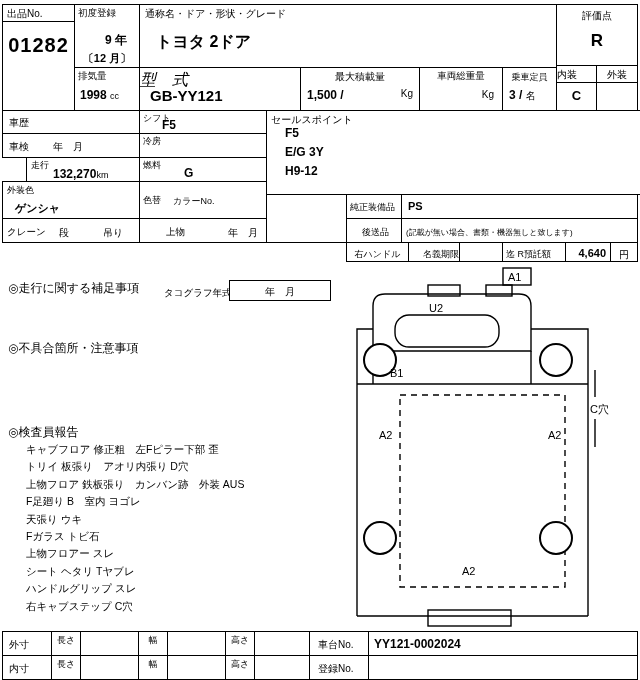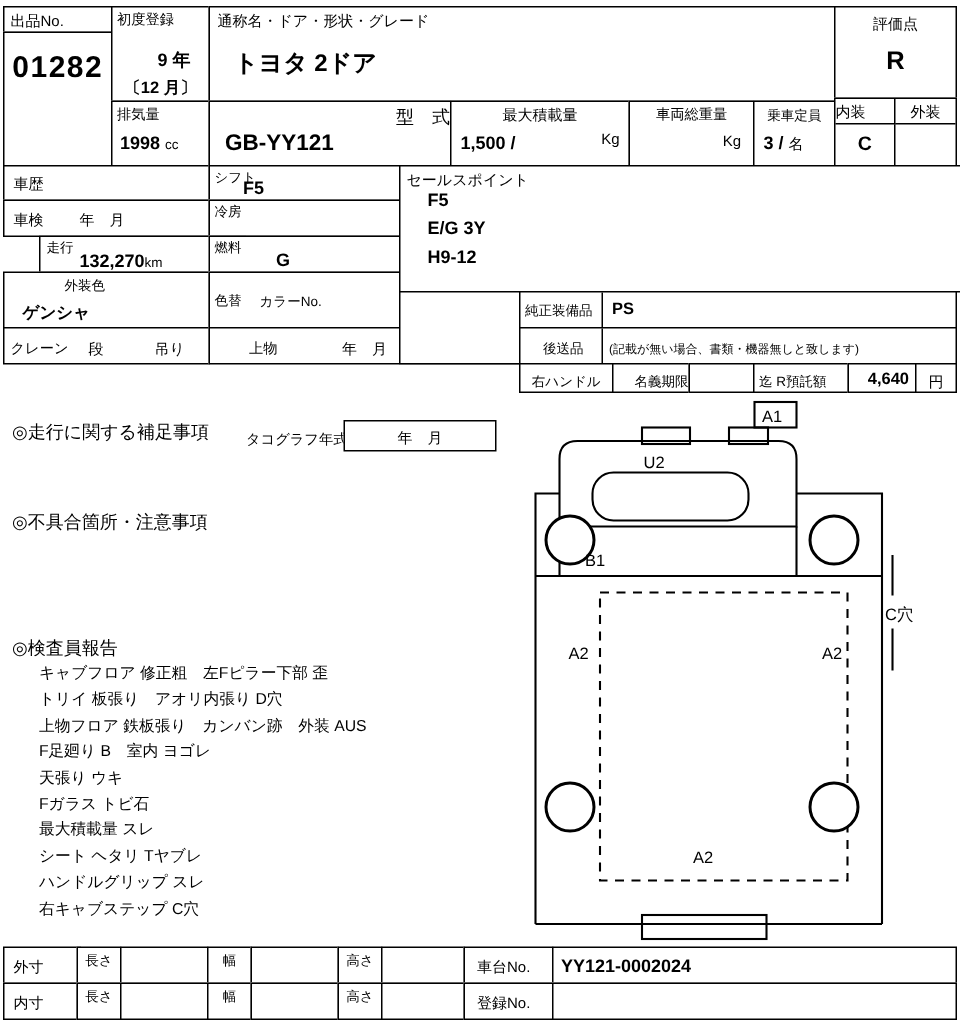--- a/index.html
+++ b/index.html
@@ -38,21 +38,21 @@
       <span style="font-size:9px;">cc</span>
     </div>
   </div>
 
   <div class="c" style="left:139px;top:4px;width:418px;height:64px;">
     <span class="t" style="left:5px;top:2px;font-size:10px;">通称名・ドア・形状・グレード</span>
     <div class="t b" style="left:16px;top:27px;font-size:16px;">トヨタ 2ドア</div>
   </div>
 
   <div class="c" style="left:139px;top:67px;width:162px;height:44px;">
-    <div style="text-align:right;font-size:12px;padding-top:2px;">型　式</div>
+    <div style="text-align:left;font-size:16px;padding-top:2px;font-style:italic;">型　式</div>
     <div class="t b" style="left:10px;top:19px;font-size:15px;">GB-YY121</div>
   </div>
   <div class="c" style="left:300px;top:67px;width:120px;height:44px;">
     <div style="text-align:center;font-size:10px;padding-top:2px;">最大積載量</div>
     <div class="t" style="left:0;top:20px;width:100%;padding:0 6px;display:flex;justify-content:space-between;font-size:12px;">
       <span class="b">1,500 /</span>
       <span style="font-size:10px;">Kg</span>
     </div>
   </div>
   <div class="c" style="left:419px;top:67px;width:84px;height:44px;">
@@ -101,21 +101,21 @@
     <span class="t" style="left:26px;top:9px;font-size:12px;">
       <span class="b">132,270</span><span style="font-size:9px;">km</span>
     </span>
   </div>
   <div class="c" style="left:139px;top:157px;width:128px;height:25px;">
     <span class="t" style="left:3px;top:1px;font-size:9px;">燃料</span>
     <span class="t b" style="left:44px;top:8px;font-size:12px;">G</span>
   </div>
 
   <div class="c" style="left:2px;top:181px;width:138px;height:38px;">
-    <span class="t" style="left:4px;top:2px;font-size:9px;margin-left:36px;">外装色</span>
+    <span class="t" style="left:4px;top:2px;font-size:9px;">外装色</span>
     <span class="t b" style="left:12px;top:19px;font-size:11px;">ゲンシャ</span>
   </div>
   <div class="c" style="left:139px;top:181px;width:128px;height:38px;">
     <span class="t" style="left:3px;top:12px;font-size:9px;">色替</span>
     <span class="t" style="left:33px;top:13px;font-size:9px;">カラーNo.</span>
   </div>
 
   <div class="c" style="left:2px;top:218px;width:138px;height:25px;">
     <span class="t" style="left:4px;top:7px;font-size:9.5px;">クレーン</span>
     <span class="t" style="left:56px;top:7px;font-size:10px;">段</span>
@@ -162,21 +162,21 @@
   <div class="t" style="left:8px;top:340px;font-size:12px;">◎不具合箇所・注意事項</div>
 
   <div class="t" style="left:8px;top:424px;font-size:12px;">◎検査員報告</div>
   <div class="t" style="left:26px;top:441px;font-size:10.5px;line-height:17.4px;">
     <div>キャブフロア 修正粗　左Fピラー下部 歪</div>
     <div>トリイ 板張り　アオリ内張り D穴</div>
     <div>上物フロア 鉄板張り　カンバン跡　外装 AUS</div>
     <div>F足廻り B　室内 ヨゴレ</div>
     <div>天張り ウキ</div>
     <div>Fガラス トビ石</div>
-    <div>最大積載量 スレ</div>
+    <div>上物フロアー スレ</div>
     <div>シート ヘタリ Tヤブレ</div>
     <div>ハンドルグリップ スレ</div>
     <div>右キャブステップ C穴</div>
   </div>
 
   <svg class="t" style="left:345px;top:257px;" width="295" height="374" viewBox="0 0 295 374">
     <g fill="none" stroke="#000" stroke-width="1.4">
       <rect x="158" y="11" width="28" height="17"></rect>
       <rect x="83" y="28" width="32" height="11"></rect>
       <rect x="141" y="28" width="26" height="11"></rect>

